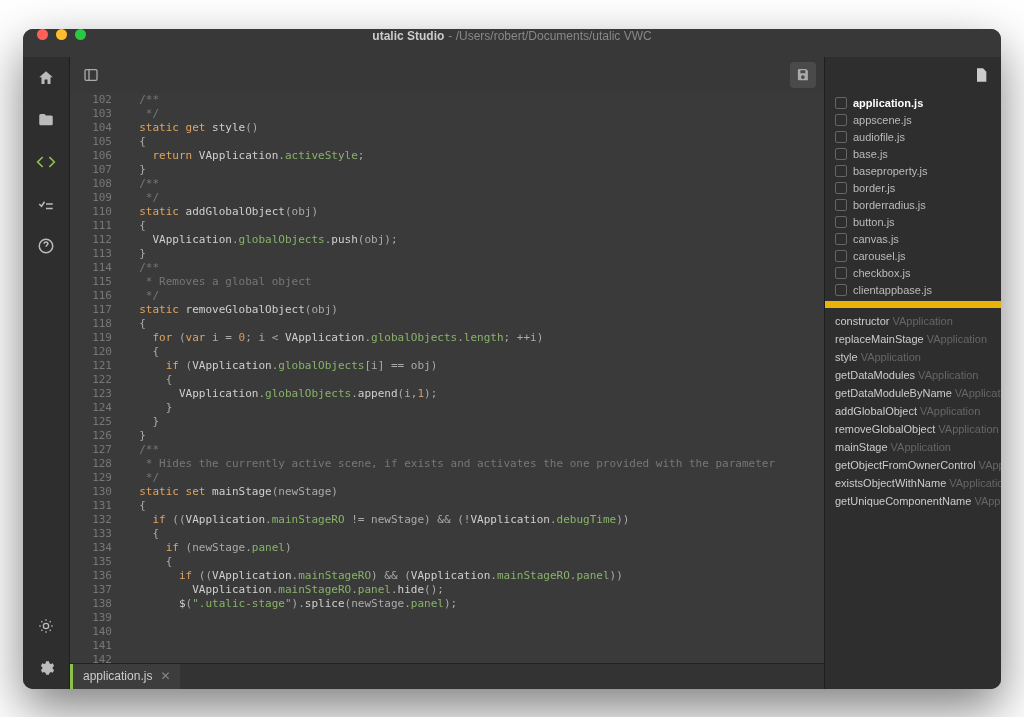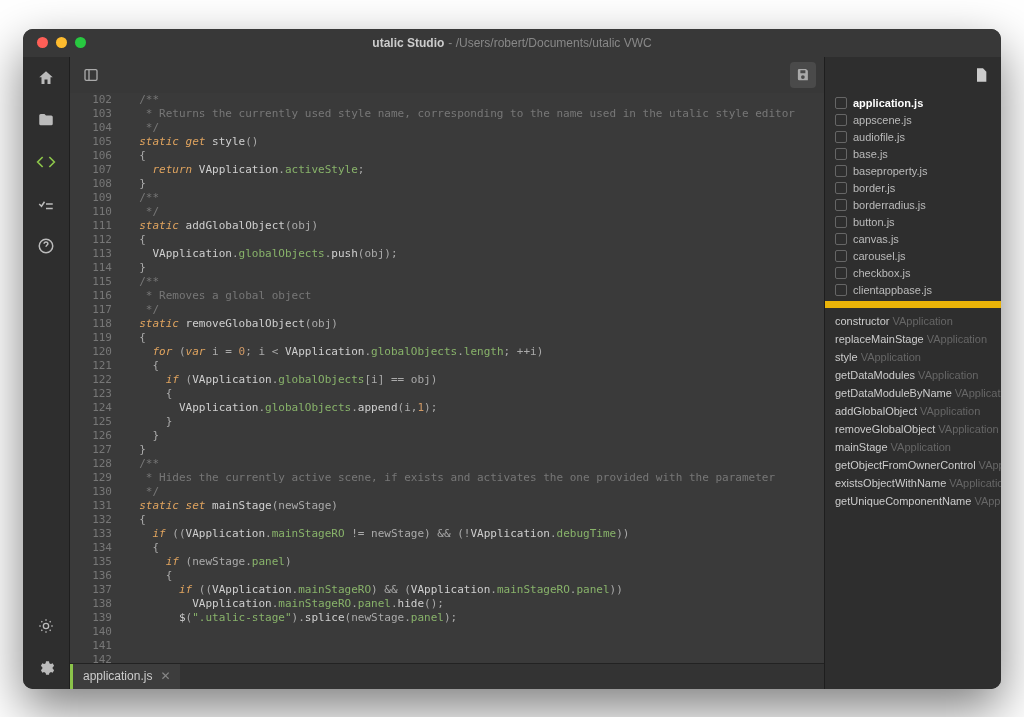--- a/index.html
+++ b/index.html
@@ -19,21 +19,21 @@
   border-radius: 10px;
   box-shadow: 0 20px 50px rgba(0,0,0,0.5);
   overflow: hidden;
   display: flex;
   flex-direction: column;
 }
 .titlebar {
   height: 28px;
   background: #383838;
   display: flex;
-  align-items: center;
+  align-items: flex-start;
   padding: 0 14px;
   position: relative;
 }
 .traffic-lights { display: flex; gap: 8px; }
 .light { width: 11px; height: 11px; border-radius: 50%; }
 .light.red { background: #ff5f57; }
 .light.yellow { background: #febc2e; }
 .light.green { background: #28c840; }
 .title-center {
   position: absolute;
@@ -109,21 +109,21 @@
 .gutter {
   width: 50px;
   text-align: right;
   padding-right: 8px;
   color: #777;
   user-select: none;
 }
 .code-area { flex: 1; overflow: hidden; padding-left: 6px; }
 .code-line { white-space: pre; color: #ccc; }
 .tok-comment { color: #777; }
-.tok-keyword { color: #e0a45f; font-style: italic; }
+.tok-keyword { color: #e0a45f; }
 .tok-func { color: #cfcfcf; }
 .tok-prop { color: #88b36a; }
 .tok-string { color: #88b36a; }
 .tok-num { color: #d19a66; }
 .tok-punc { color: #aaa; }
 .tabs-row {
   height: 26px;
   background: #333;
   display: flex;
   align-items: stretch;
@@ -306,21 +306,20 @@
             <div>136</div>
             <div>137</div>
             <div>138</div>
             <div>139</div>
             <div>140</div>
             <div>141</div>
             <div>142</div>
           </div>
         <div class="code-area" id="code-area">
             <div class="code-line"><span class="tok-comment">  /**</span></div>
-            <div class="code-line"><span class="tok-comment">   * Returns the currently used style name, corresponding to the name used in the utalic style editor</span></div>
             <div class="code-line"><span class="tok-comment">   */</span></div>
             <div class="code-line"><span class="tok-keyword">  static </span><span class="tok-keyword">get </span><span class="tok-func">style</span><span class="tok-punc">()</span></div>
             <div class="code-line"><span class="tok-punc">  {</span></div>
             <div class="code-line"><span class="tok-keyword">    return </span><span class="tok-func">VApplication</span><span class="tok-punc">.</span><span class="tok-prop">activeStyle</span><span class="tok-punc">;</span></div>
             <div class="code-line"><span class="tok-punc">  }</span></div>
             <div class="code-line"><span class="tok-comment">  /**</span></div>
             <div class="code-line"><span class="tok-comment">   */</span></div>
             <div class="code-line"><span class="tok-keyword">  static </span><span class="tok-func">addGlobalObject</span><span class="tok-punc">(obj)</span></div>
             <div class="code-line"><span class="tok-punc">  {</span></div>
             <div class="code-line"><span class="tok-func">    VApplication</span><span class="tok-punc">.</span><span class="tok-prop">globalObjects</span><span class="tok-punc">.</span><span class="tok-func">push</span><span class="tok-punc">(obj);</span></div>

